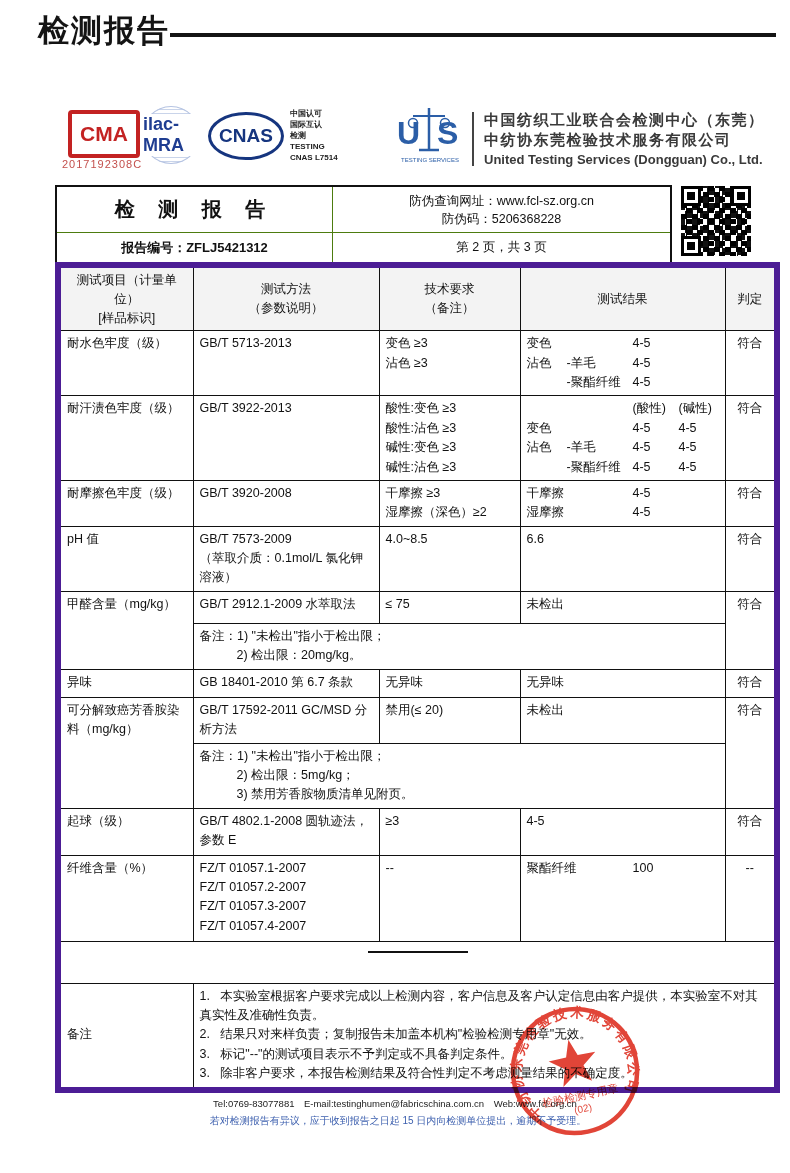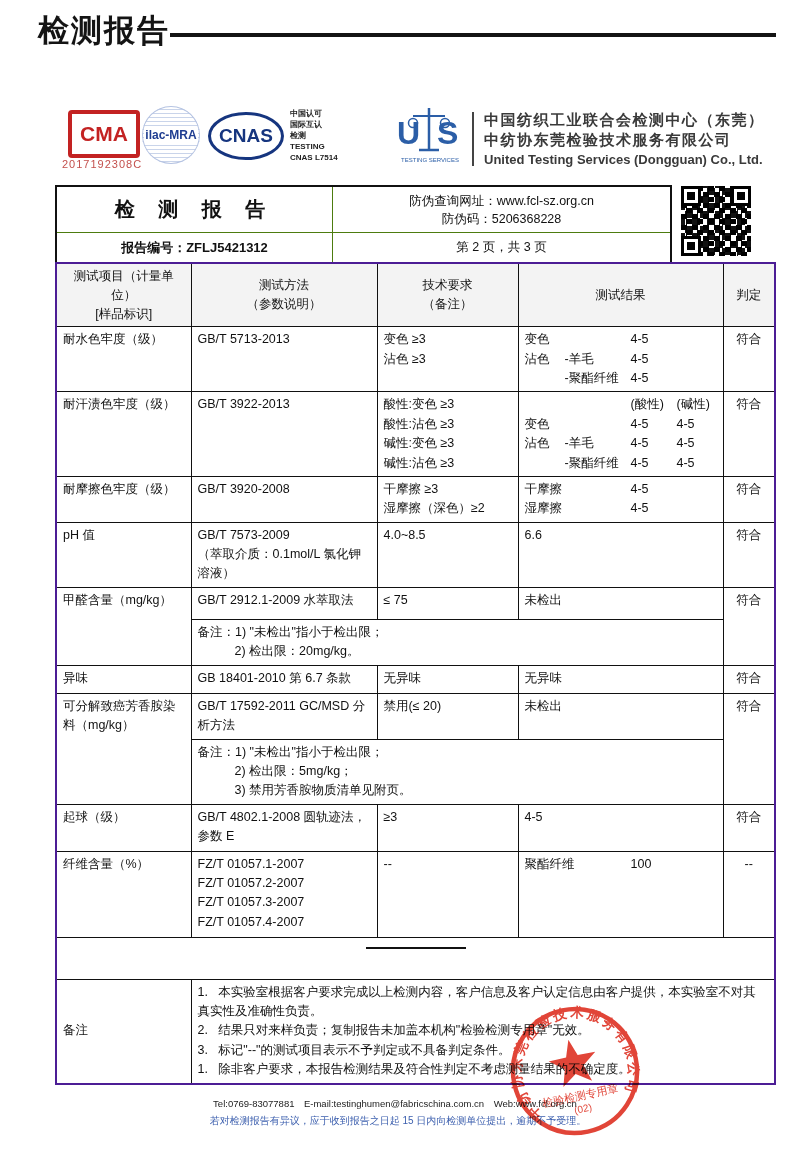--- a/index.html
+++ b/index.html
@@ -11,21 +11,21 @@
   .title-rule{position:absolute;left:170px;top:33px;width:606px;height:4px;background:#141414;}
 
   
   .logo-strip{position:absolute;left:0;top:104px;width:790px;height:72px;}
   .cma-box{position:absolute;left:68px;top:6px;width:64px;height:40px;border:4px solid #c32222;border-radius:4px;
            display:flex;align-items:center;justify-content:center;font-size:21px;font-weight:bold;color:#c32222;}
   .cma-code{position:absolute;left:62px;top:54px;font-size:11px;color:#c3504d;letter-spacing:1px;}
   .ilac-circle{position:absolute;left:142px;top:2px;width:58px;height:58px;border-radius:50%;
                background:repeating-linear-gradient(#ffffff 0 3px,#c9d4ea 3px 4px);
                box-shadow:inset 0 0 0 1px #b5c3e2;display:flex;align-items:center;justify-content:center;}
-  .ilac-circle span{font-size:12px;font-weight:bold;color:#1f3d91;background:#fff;padding:0 1px;}
+  .ilac-circle span{font-size:18px;font-weight:bold;color:#1f3d91;background:#fff;padding:0 1px;}
   .cnas-oval{position:absolute;left:208px;top:8px;width:70px;height:42px;border:3px solid #16357f;border-radius:50%;
              display:flex;align-items:center;justify-content:center;font-size:19px;font-weight:bold;color:#16357f;letter-spacing:0;}
   .cert-text{position:absolute;left:290px;top:4px;font-size:8px;font-weight:bold;color:#222;line-height:11px;}
   .uts-logo{position:absolute;left:395px;top:0px;}
   .vdivider{position:absolute;left:472px;top:8px;width:2px;height:54px;background:#444;}
   .org-block{position:absolute;left:484px;top:6px;width:306px;}
   .org-cn{font-size:15px;font-weight:bold;color:#3a3a3a;letter-spacing:1.5px;line-height:20px;white-space:nowrap;}
   .org-en{font-size:13px;font-weight:bold;color:#3a3a3a;line-height:19px;white-space:nowrap;}
 
   
@@ -38,21 +38,21 @@
 
   .qr{position:absolute;left:681px;top:186px;width:70px;height:70px;
       background:
         repeating-conic-gradient(#000 0 25%, transparent 0 50%) 0 0/11px 11px,
         repeating-conic-gradient(#111 0 25%, #fff 0 50%) 4px 2px/15px 15px;}
   .qr .f{position:absolute;width:14px;height:14px;border:3px solid #000;background:#fff;}
   .qr .f::after{content:"";position:absolute;inset:3px;background:#000;}
   .qr .f.tl{left:0;top:0}.qr .f.tr{right:0;top:0}.qr .f.bl{left:0;bottom:0}
 
   
-  .mt{position:absolute;left:55px;top:262px;border-collapse:collapse;border:2px solid #4c1d95;table-layout:fixed;}
+  .mt{position:absolute;left:55px;top:262px;border-collapse:collapse;border:6px solid #4c1d95;table-layout:fixed;}
   .mt td{border:1px solid #111;vertical-align:top;padding:3px 6px;font-size:12.5px;line-height:1.55;
          overflow:hidden;word-break:break-word;}
   .mt td.th{background:#f3f3f3;text-align:center;vertical-align:middle;line-height:1.5;}
   .mt td.jc{text-align:center;}
   .mt td div{white-space:pre-wrap;}
   .rl{display:flex !important;white-space:pre-wrap;}
   .rl .a{width:40px;flex:none;}
   .rl .b{width:66px;flex:none;}
   .rl .aw{width:106px;flex:none;}
   .rl .v{width:46px;flex:none;}
@@ -309,21 +309,21 @@
             <div class="endline"></div>
           </td>
     </tr>
 
     <tr style="height:100px">
       <td class="rk-label">备注</td>
       <td colspan="4">
         <div>1.   本实验室根据客户要求完成以上检测内容，客户信息及客户认定信息由客户提供，本实验室不对其真实性及准确性负责。</div>
         <div>2.   结果只对来样负责；复制报告未加盖本机构"检验检测专用章"无效。</div>
         <div>3.   标记"--"的测试项目表示不予判定或不具备判定条件。</div>
-        <div>1.   除非客户要求，本报告检测结果及符合性判定不考虑测量结果的不确定度。</div>
+        <div>3.   除非客户要求，本报告检测结果及符合性判定不考虑测量结果的不确定度。</div>
       </td>
     </tr>
   </tbody>
     </table>
 
   <div class="foot-contact">Tel:0769-83077881　E-mail:testinghumen@fabricschina.com.cn　Web:www.fcl.org.cn</div>
   <div class="foot-dispute">若对检测报告有异议，应于收到报告之日起 15 日内向检测单位提出，逾期不予受理。</div>
 
   <svg class="stamp" width="150" height="150" viewBox="0 0 150 150">
     <circle cx="75" cy="75" r="62" fill="none" stroke="#dd2b1c" stroke-width="4.5"></circle>

